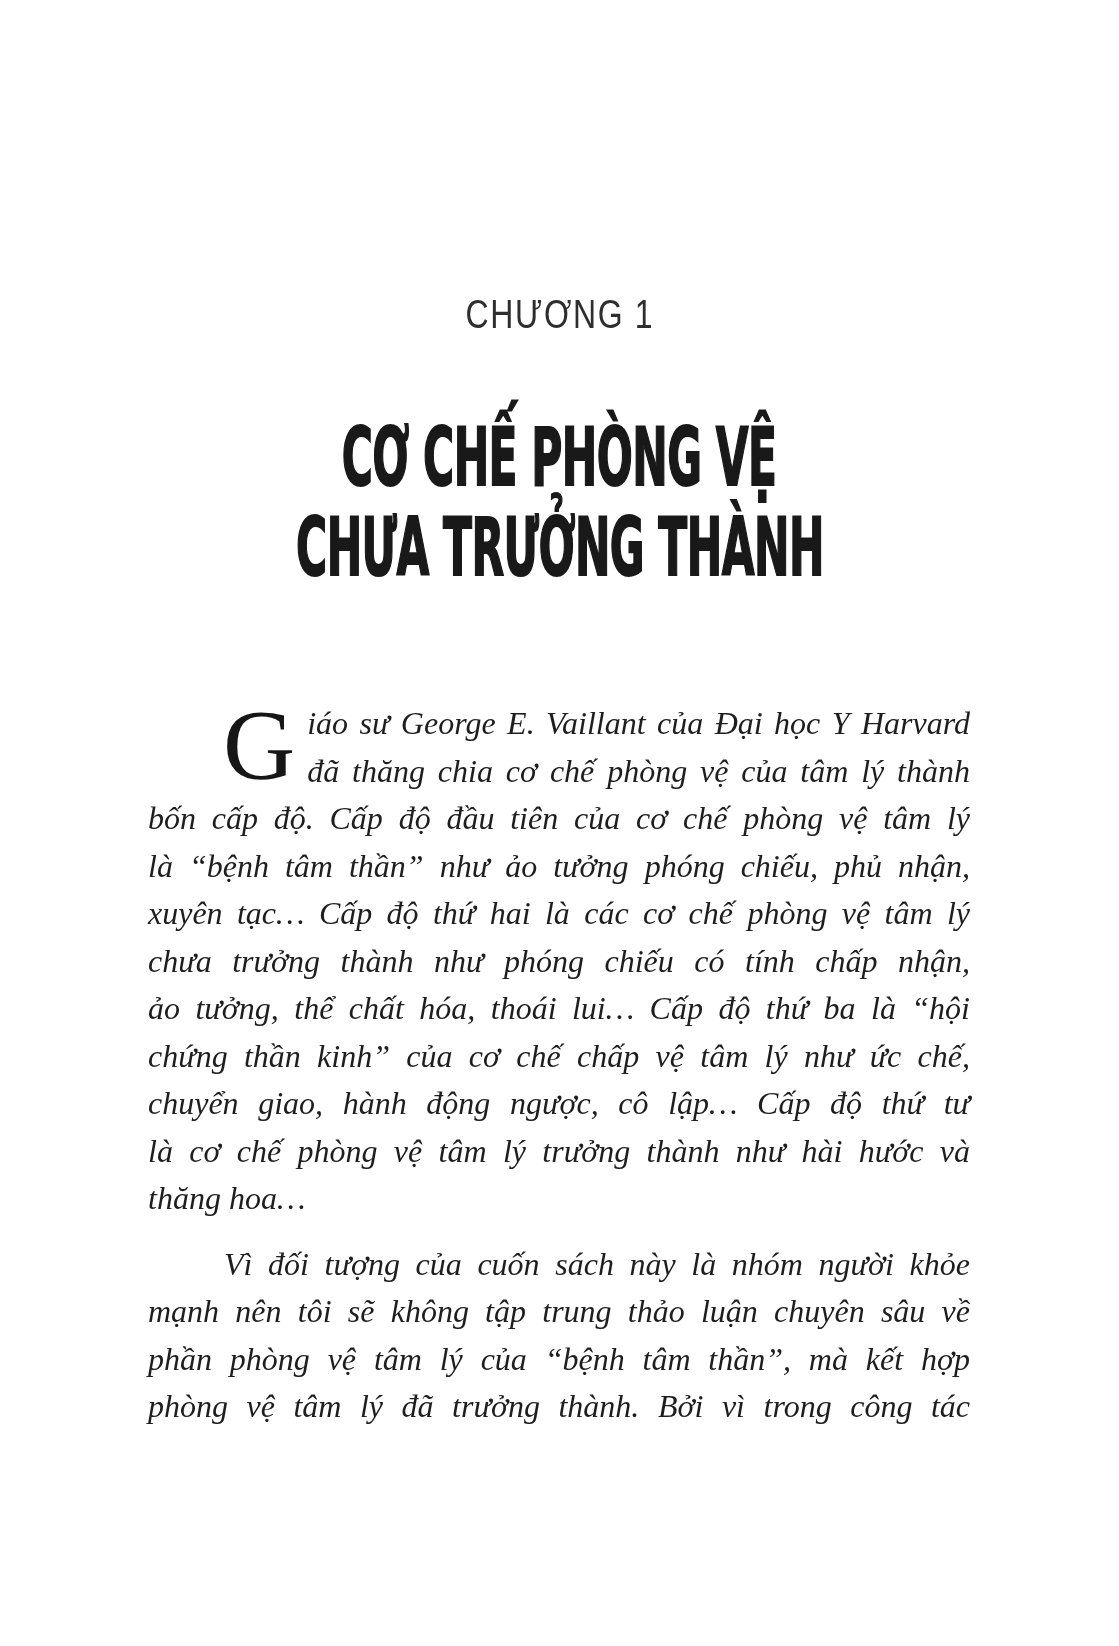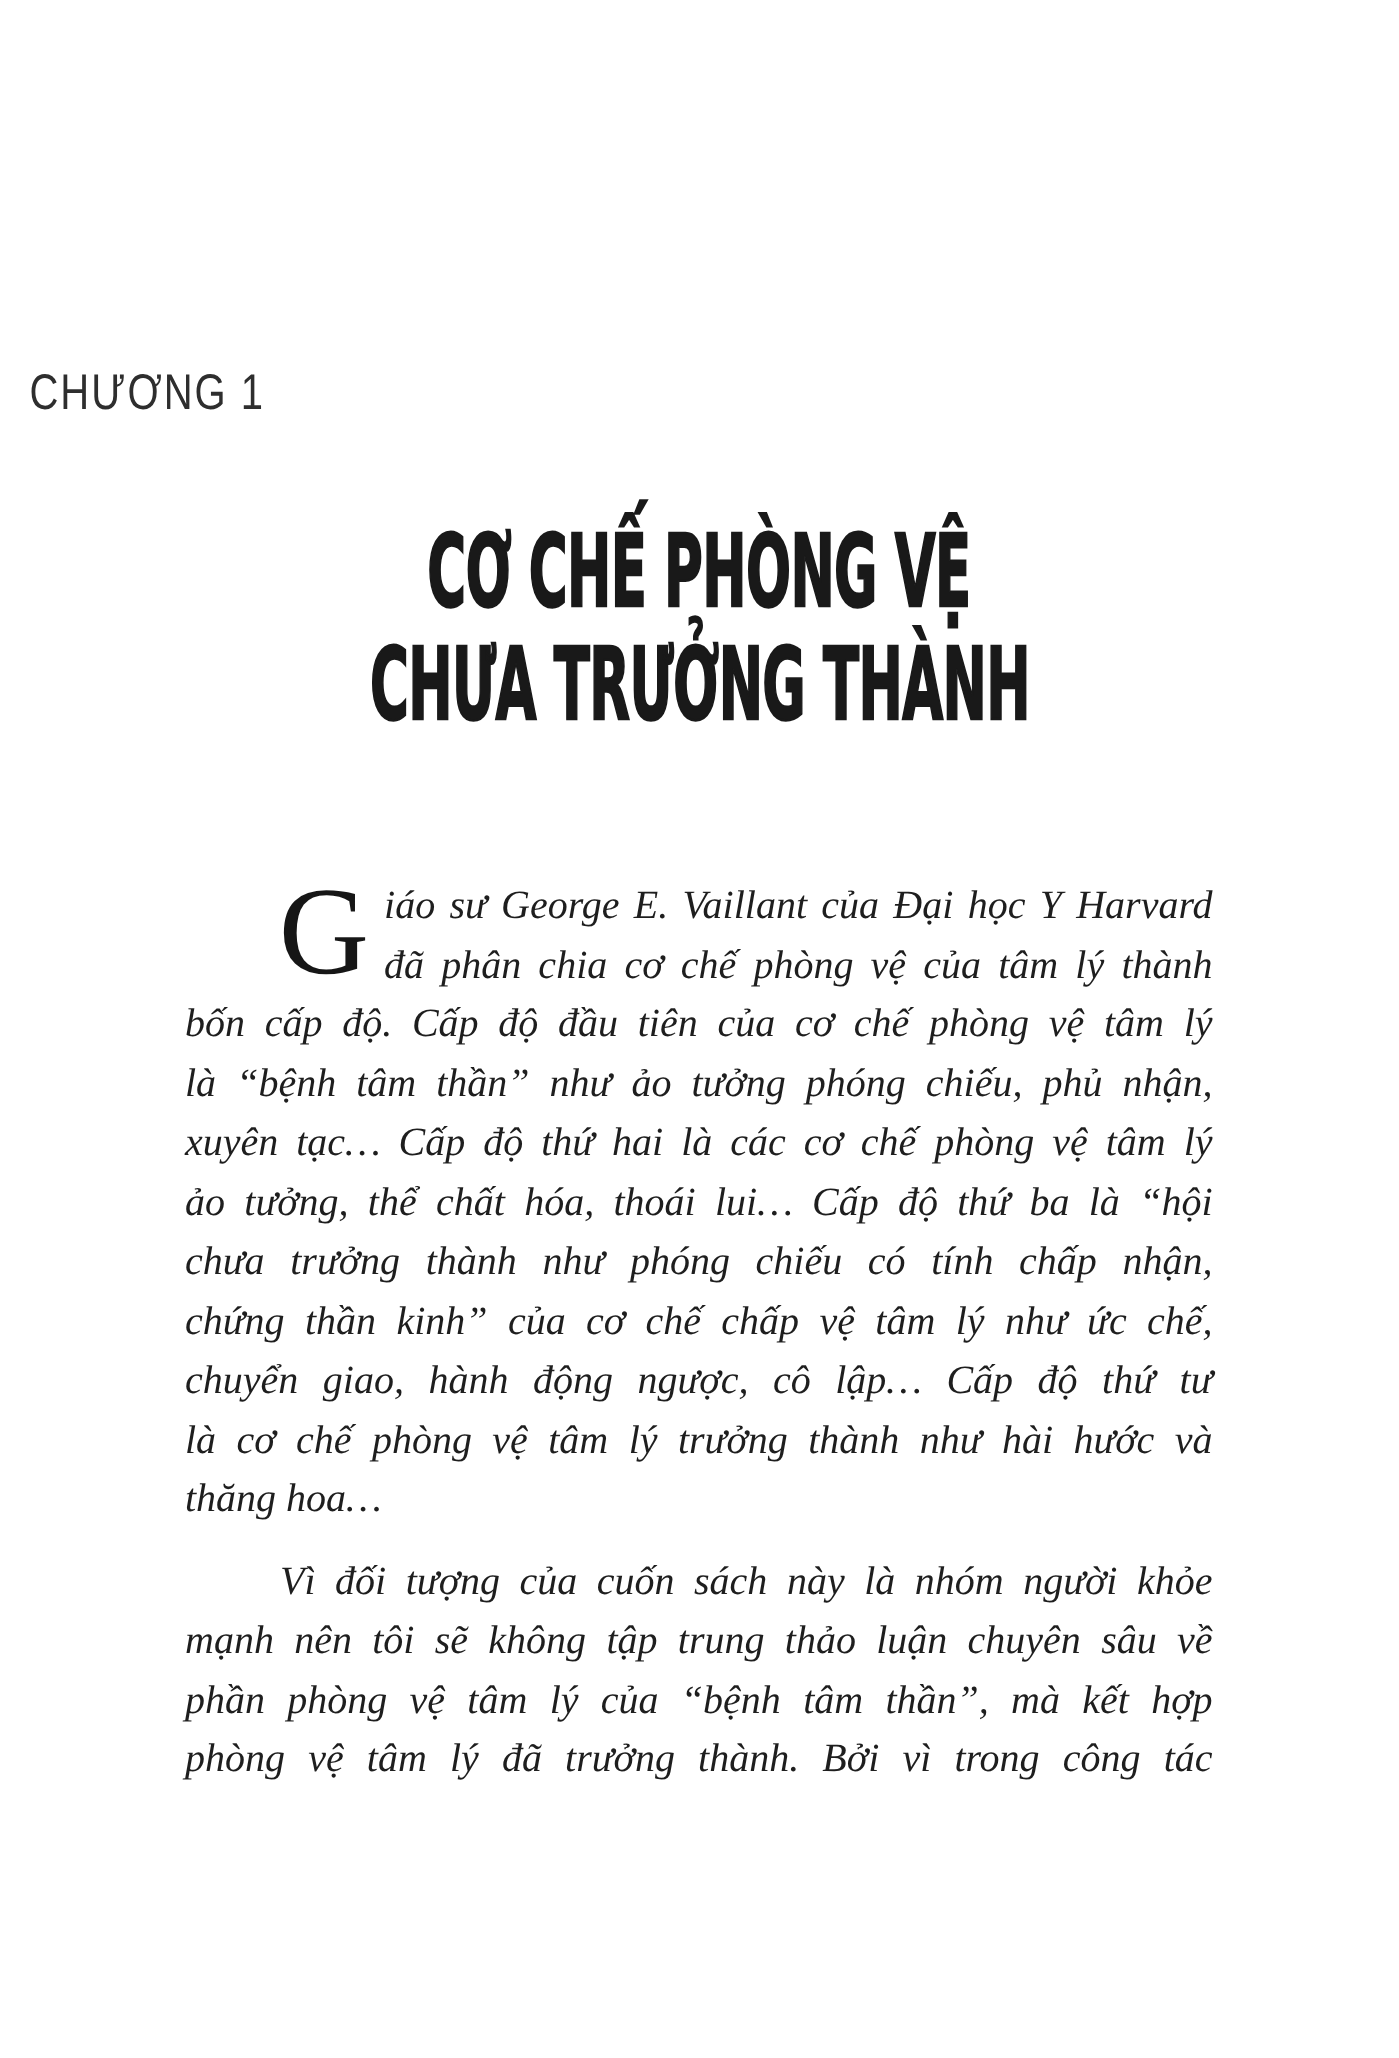--- a/index.html
+++ b/index.html
@@ -11,21 +11,21 @@
     background: #ffffff;
     overflow: hidden;
     font-family: "Liberation Serif", serif;
   }
   
   .chapter-label {
     position: absolute;
     top: 294px;
     left: 0;
     width: 100%;
-    text-align: left;
+    text-align: center;
     font-family: "Liberation Sans", sans-serif;
     font-size: 40px;
     line-height: 40px;
     color: #2e2e2e;
   }
   .chapter-label .squeeze {
     display: inline-block;
     transform: scaleX(0.80);
     transform-origin: 50% 50%;
     letter-spacing: 2px;
@@ -97,26 +97,26 @@
   <div class="chapter-title">
     <span class="tline"><span class="squeeze">CƠ CHẾ PHÒNG VỆ</span></span>
     <span class="tline"><span class="squeeze">CHƯA TRƯỞNG THÀNH</span></span>
   </div>
 
   <div class="body-text">
 
     <div class="para para-1">
       <span class="dropcap">G</span>
       <div class="bline">iáo sư George E. Vaillant của Đại học Y Harvard</div>
-      <div class="bline">đã phân chia cơ chế phòng vệ của tâm lý thành</div>
+      <div class="bline">đã thăng chia cơ chế phòng vệ của tâm lý thành</div>
       <div class="bline">bốn cấp độ. Cấp độ đầu tiên của cơ chế phòng vệ tâm lý</div>
       <div class="bline">là “bệnh tâm thần” như ảo tưởng phóng chiếu, phủ nhận,</div>
       <div class="bline">xuyên tạc… Cấp độ thứ hai là các cơ chế phòng vệ tâm lý</div>
+      <div class="bline">chưa trưởng thành như phóng chiếu có tính chấp nhận,</div>
       <div class="bline">ảo tưởng, thể chất hóa, thoái lui… Cấp độ thứ ba là “hội</div>
-      <div class="bline">chưa trưởng thành như phóng chiếu có tính chấp nhận,</div>
       <div class="bline">chứng thần kinh” của cơ chế chấp vệ tâm lý như ức chế,</div>
       <div class="bline">chuyển giao, hành động ngược, cô lập… Cấp độ thứ tư</div>
       <div class="bline">là cơ chế phòng vệ tâm lý trưởng thành như hài hước và</div>
       <div class="bline para-end">thăng hoa…</div>
     </div>
 
     <div class="para para-2">
       <div class="bline indent-first">Vì đối tượng của cuốn sách này là nhóm người khỏe</div>
       <div class="bline">mạnh nên tôi sẽ không tập trung thảo luận chuyên sâu về</div>
       <div class="bline">phần phòng vệ tâm lý của “bệnh tâm thần”, mà kết hợp</div>

